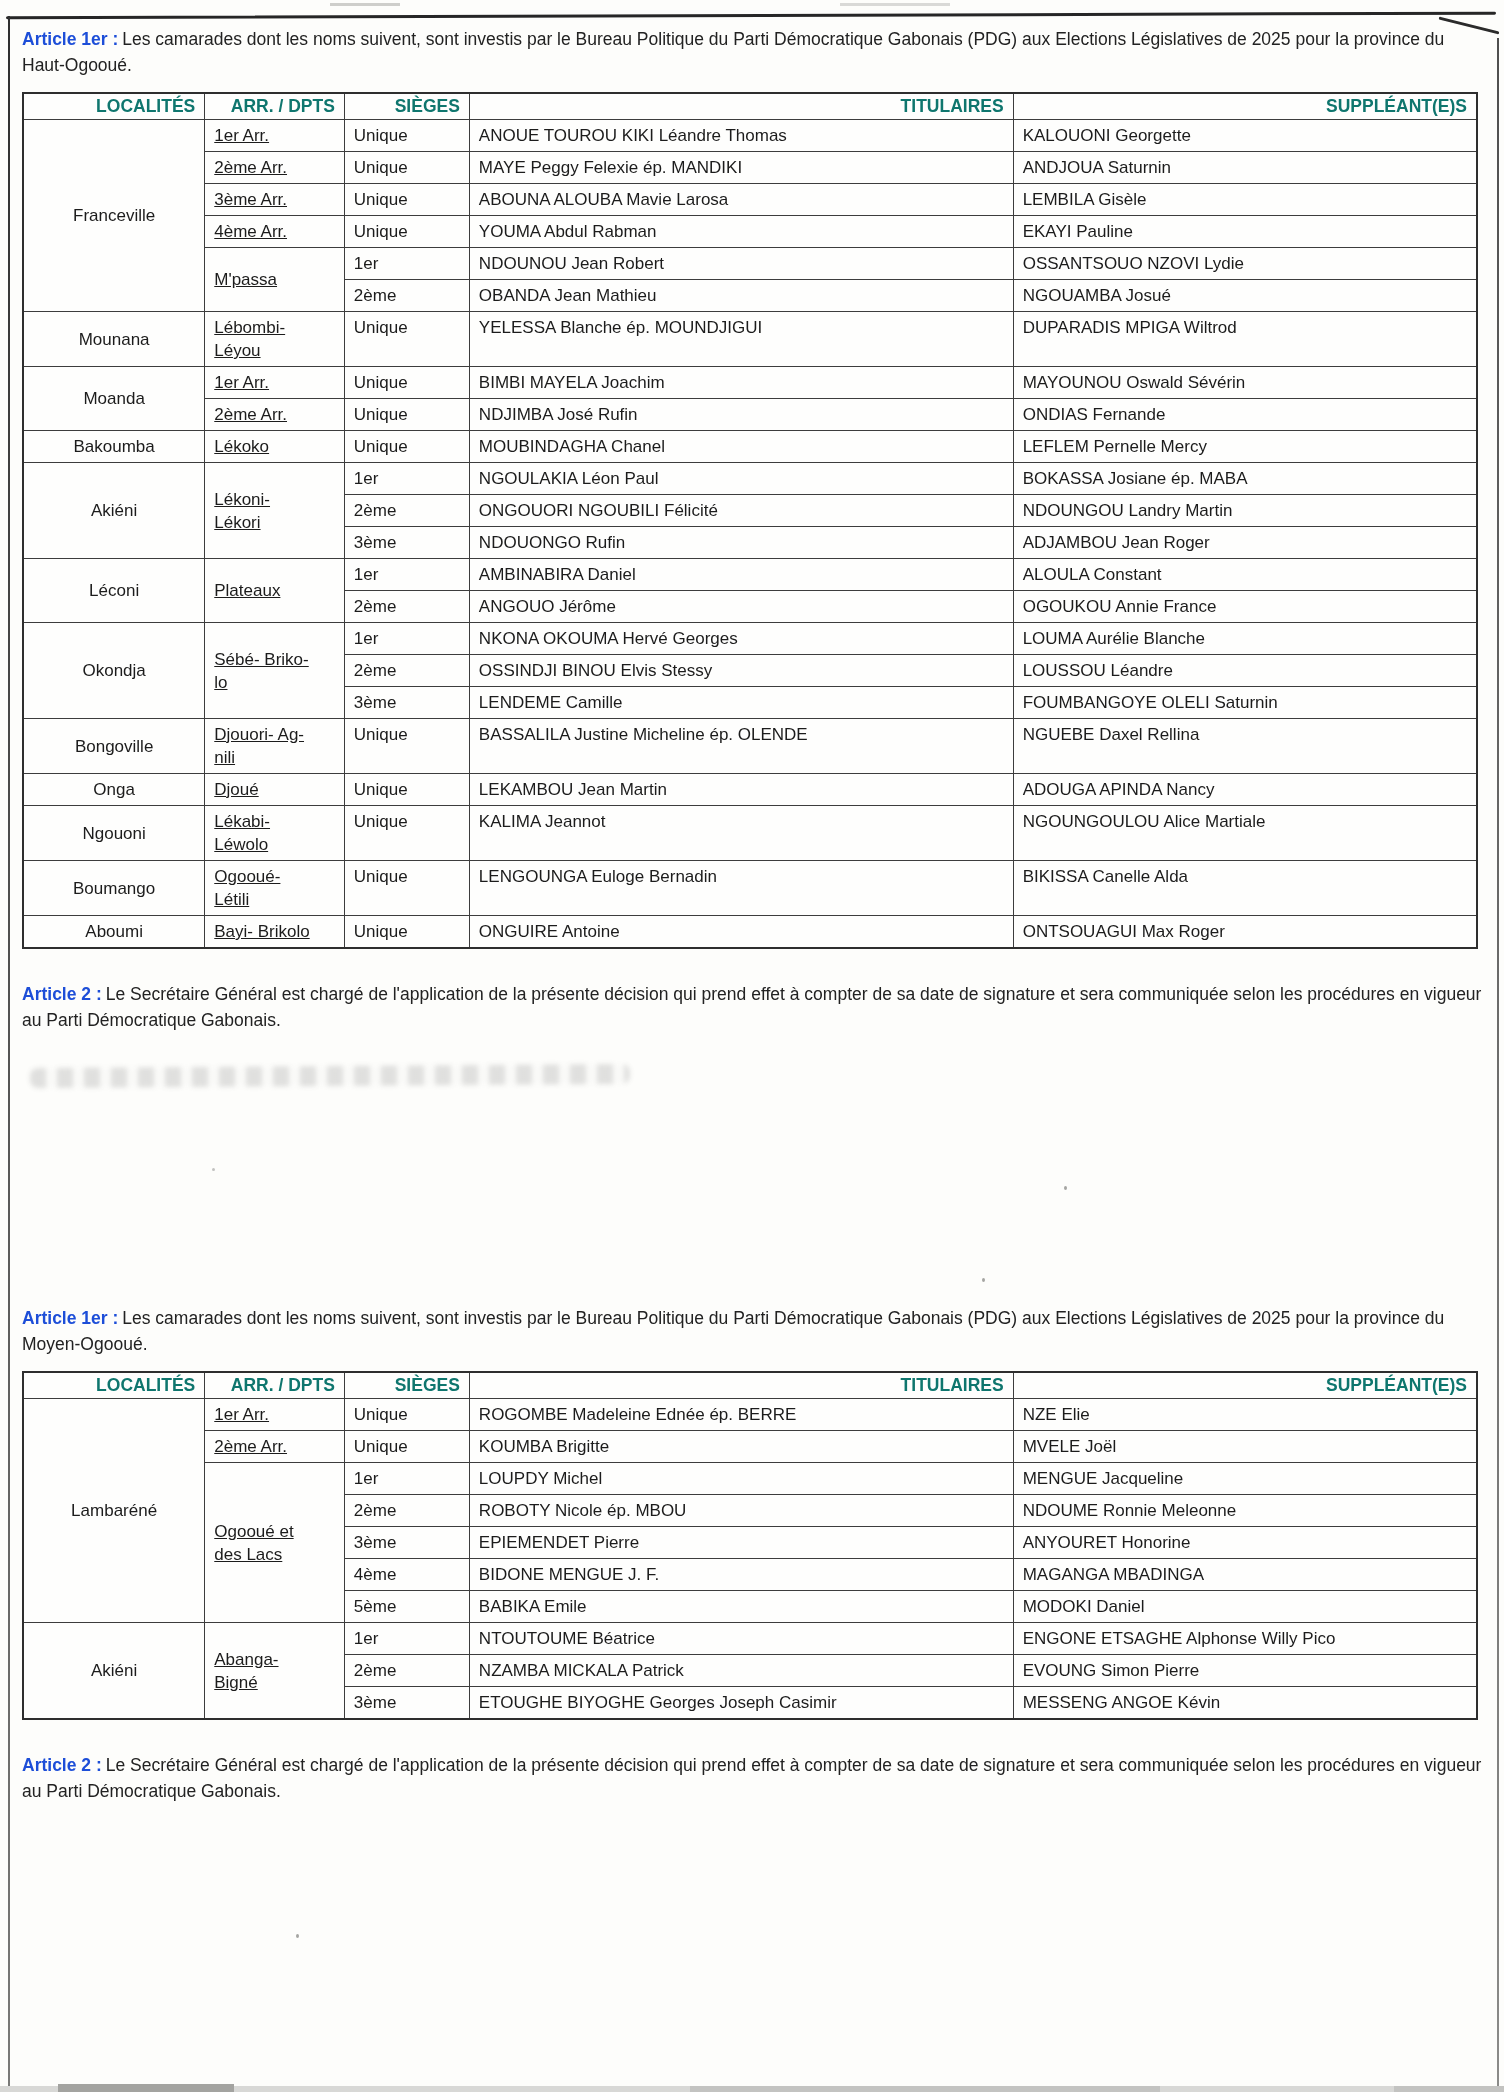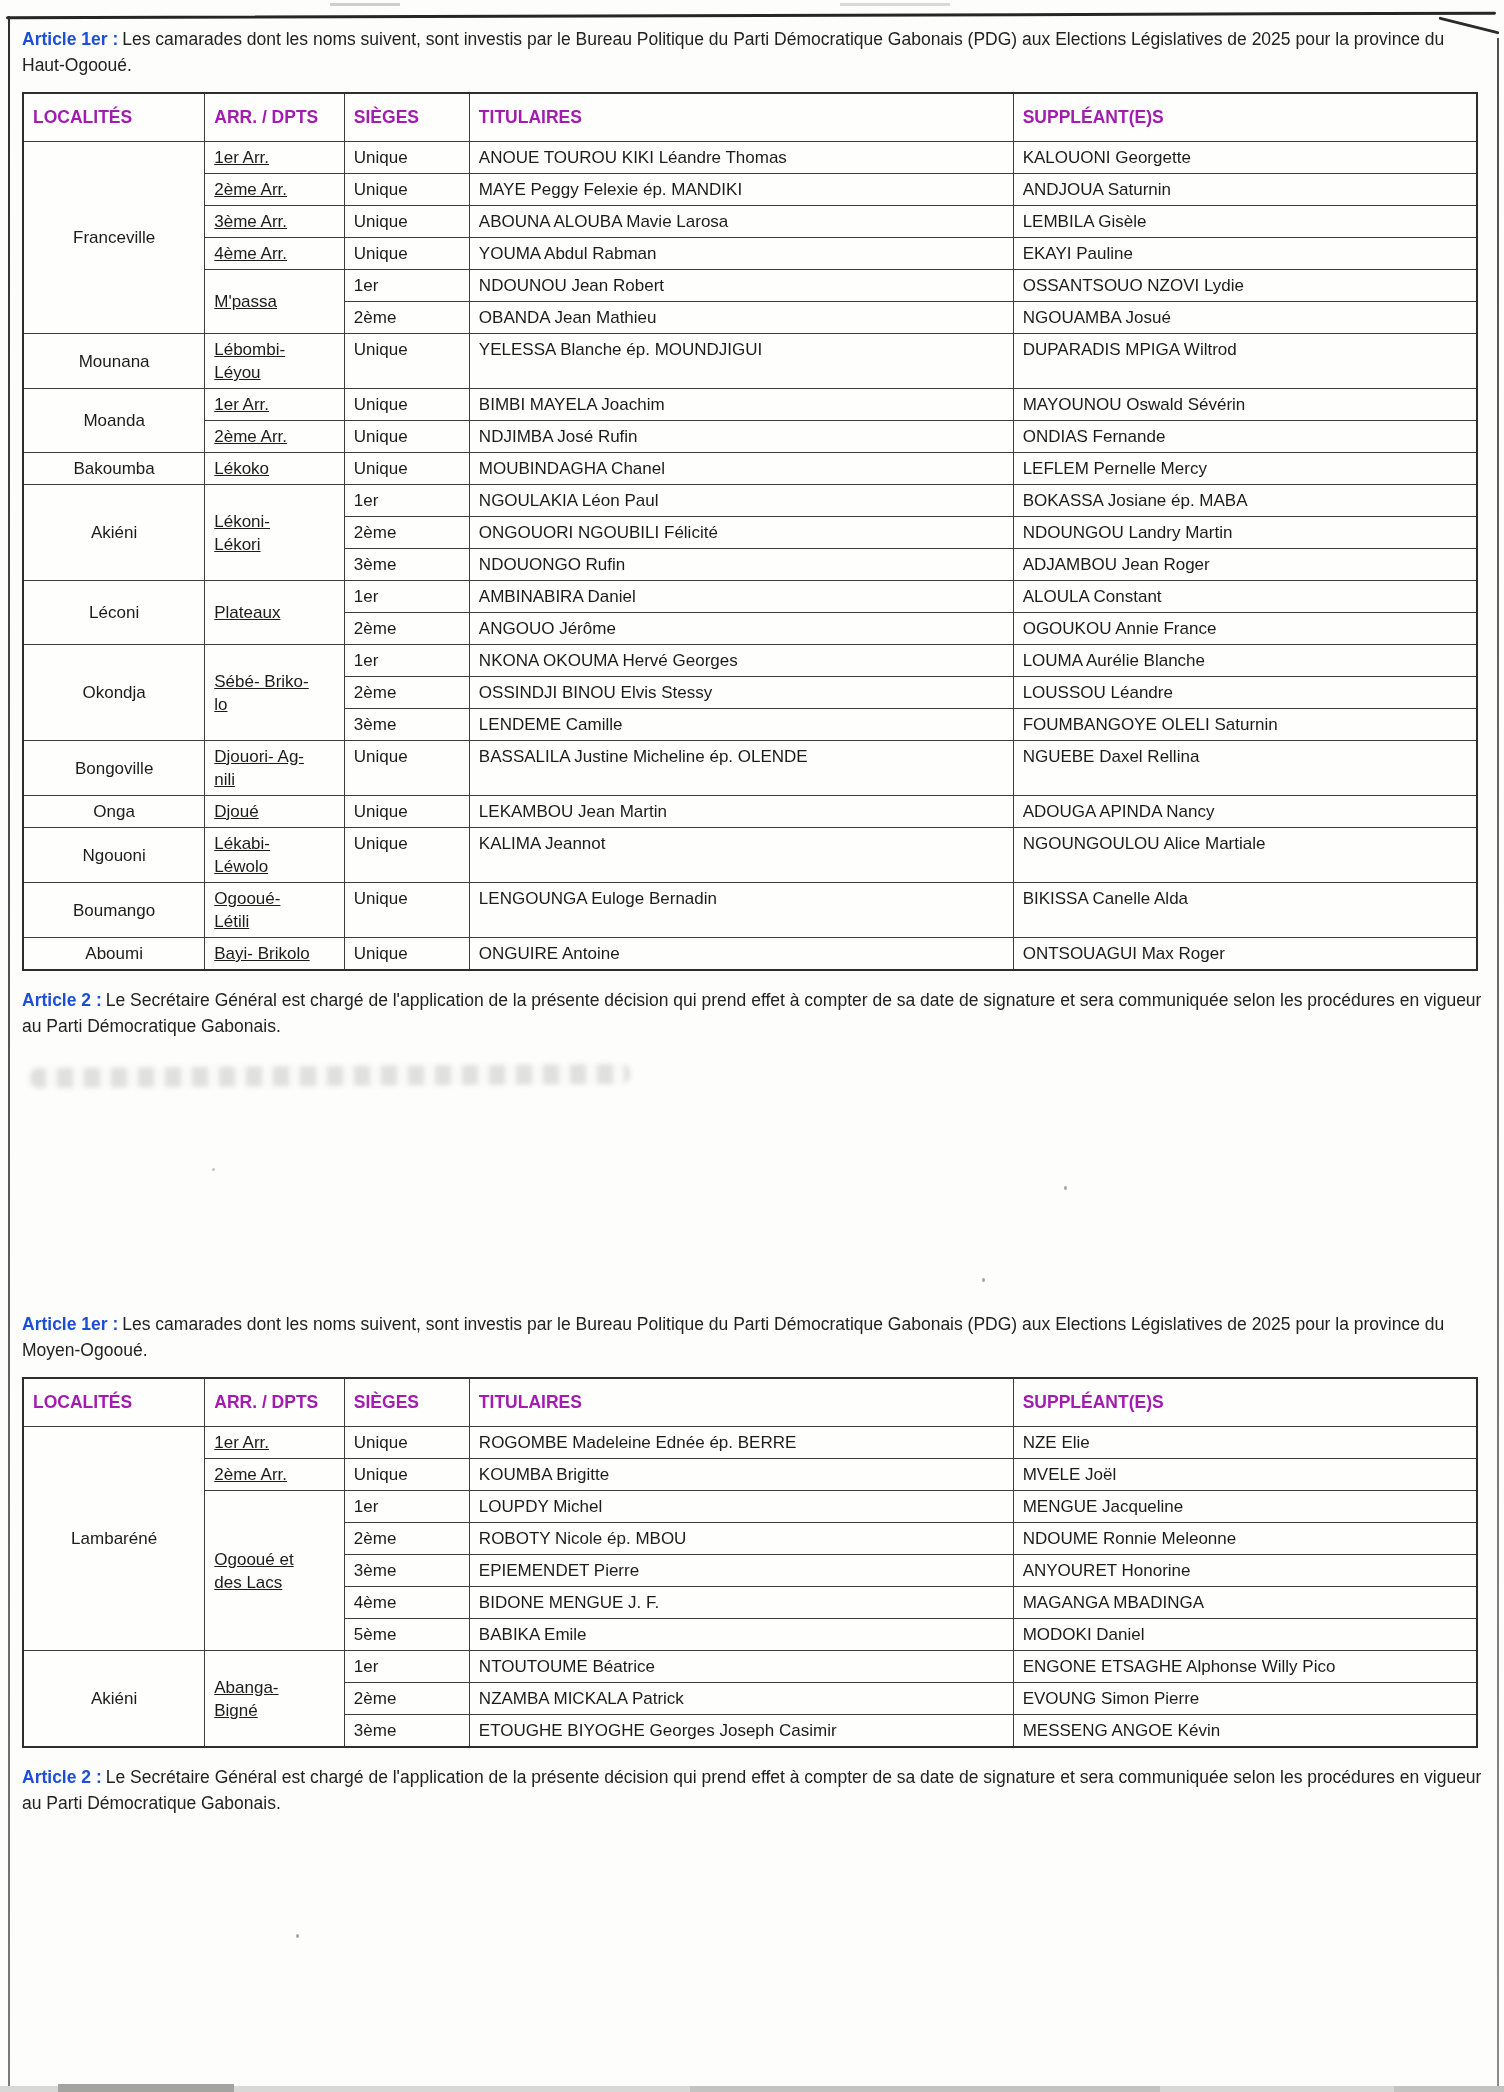--- a/index.html
+++ b/index.html
@@ -9,31 +9,31 @@
   }
   .page{
     position:absolute;inset:0;background:#fdfdfb;color:#1e1e1e;overflow:hidden;
   }
   .content{position:absolute;left:22px;top:0;width:1468px;}
   .article{font-size:17.5px;line-height:26px;margin:0;color:#222;}
   .article .lbl{font-weight:bold;color:#1d4ed8;}
   .article .txt{margin-left:4px;}
   .a1-first{margin-top:26px;}
   .a1-second{margin-top:0;}
-  .a2{margin-top:16px;}
+  .a2{margin-top:32px;}
   .spacer{height:272px;}
   table.roster{
     border-collapse:collapse;width:1456px;margin-top:14px;
     border:2px solid #2e2e2e;background:#fefefd;
   }
   table.roster th, table.roster td{
     border:1px solid #3d3d3d;padding:4px 9px;font-size:17px;line-height:23px;color:#1c1c1c;
   }
   table.roster th{
-    text-align:left;font-weight:bold;font-size:17.5px;padding:12px 9px;color:#a21caf;
+    text-align:right;font-weight:bold;font-size:17.5px;padding:1px 9px;color:#0f766e;
   }
   td.col-localite{text-align:center;vertical-align:middle;}
   td.col-dept{vertical-align:middle;white-space:pre-line;text-decoration:underline;}
   td.col-siege{vertical-align:top;}
   td.col-titulaire{vertical-align:top;}
   td.col-suppleant{vertical-align:top;}
   td.bold{font-weight:normal;color:#101010;}
   
   .edge-top{position:absolute;top:14px;left:6px;width:1490px;height:3px;background:#262626;border-radius:3px;transform:rotate(-0.18deg);}
   .edge-top-corner{position:absolute;top:24px;left:1438px;width:62px;height:3px;background:#2b2b2b;transform:rotate(14deg);border-radius:3px;}

